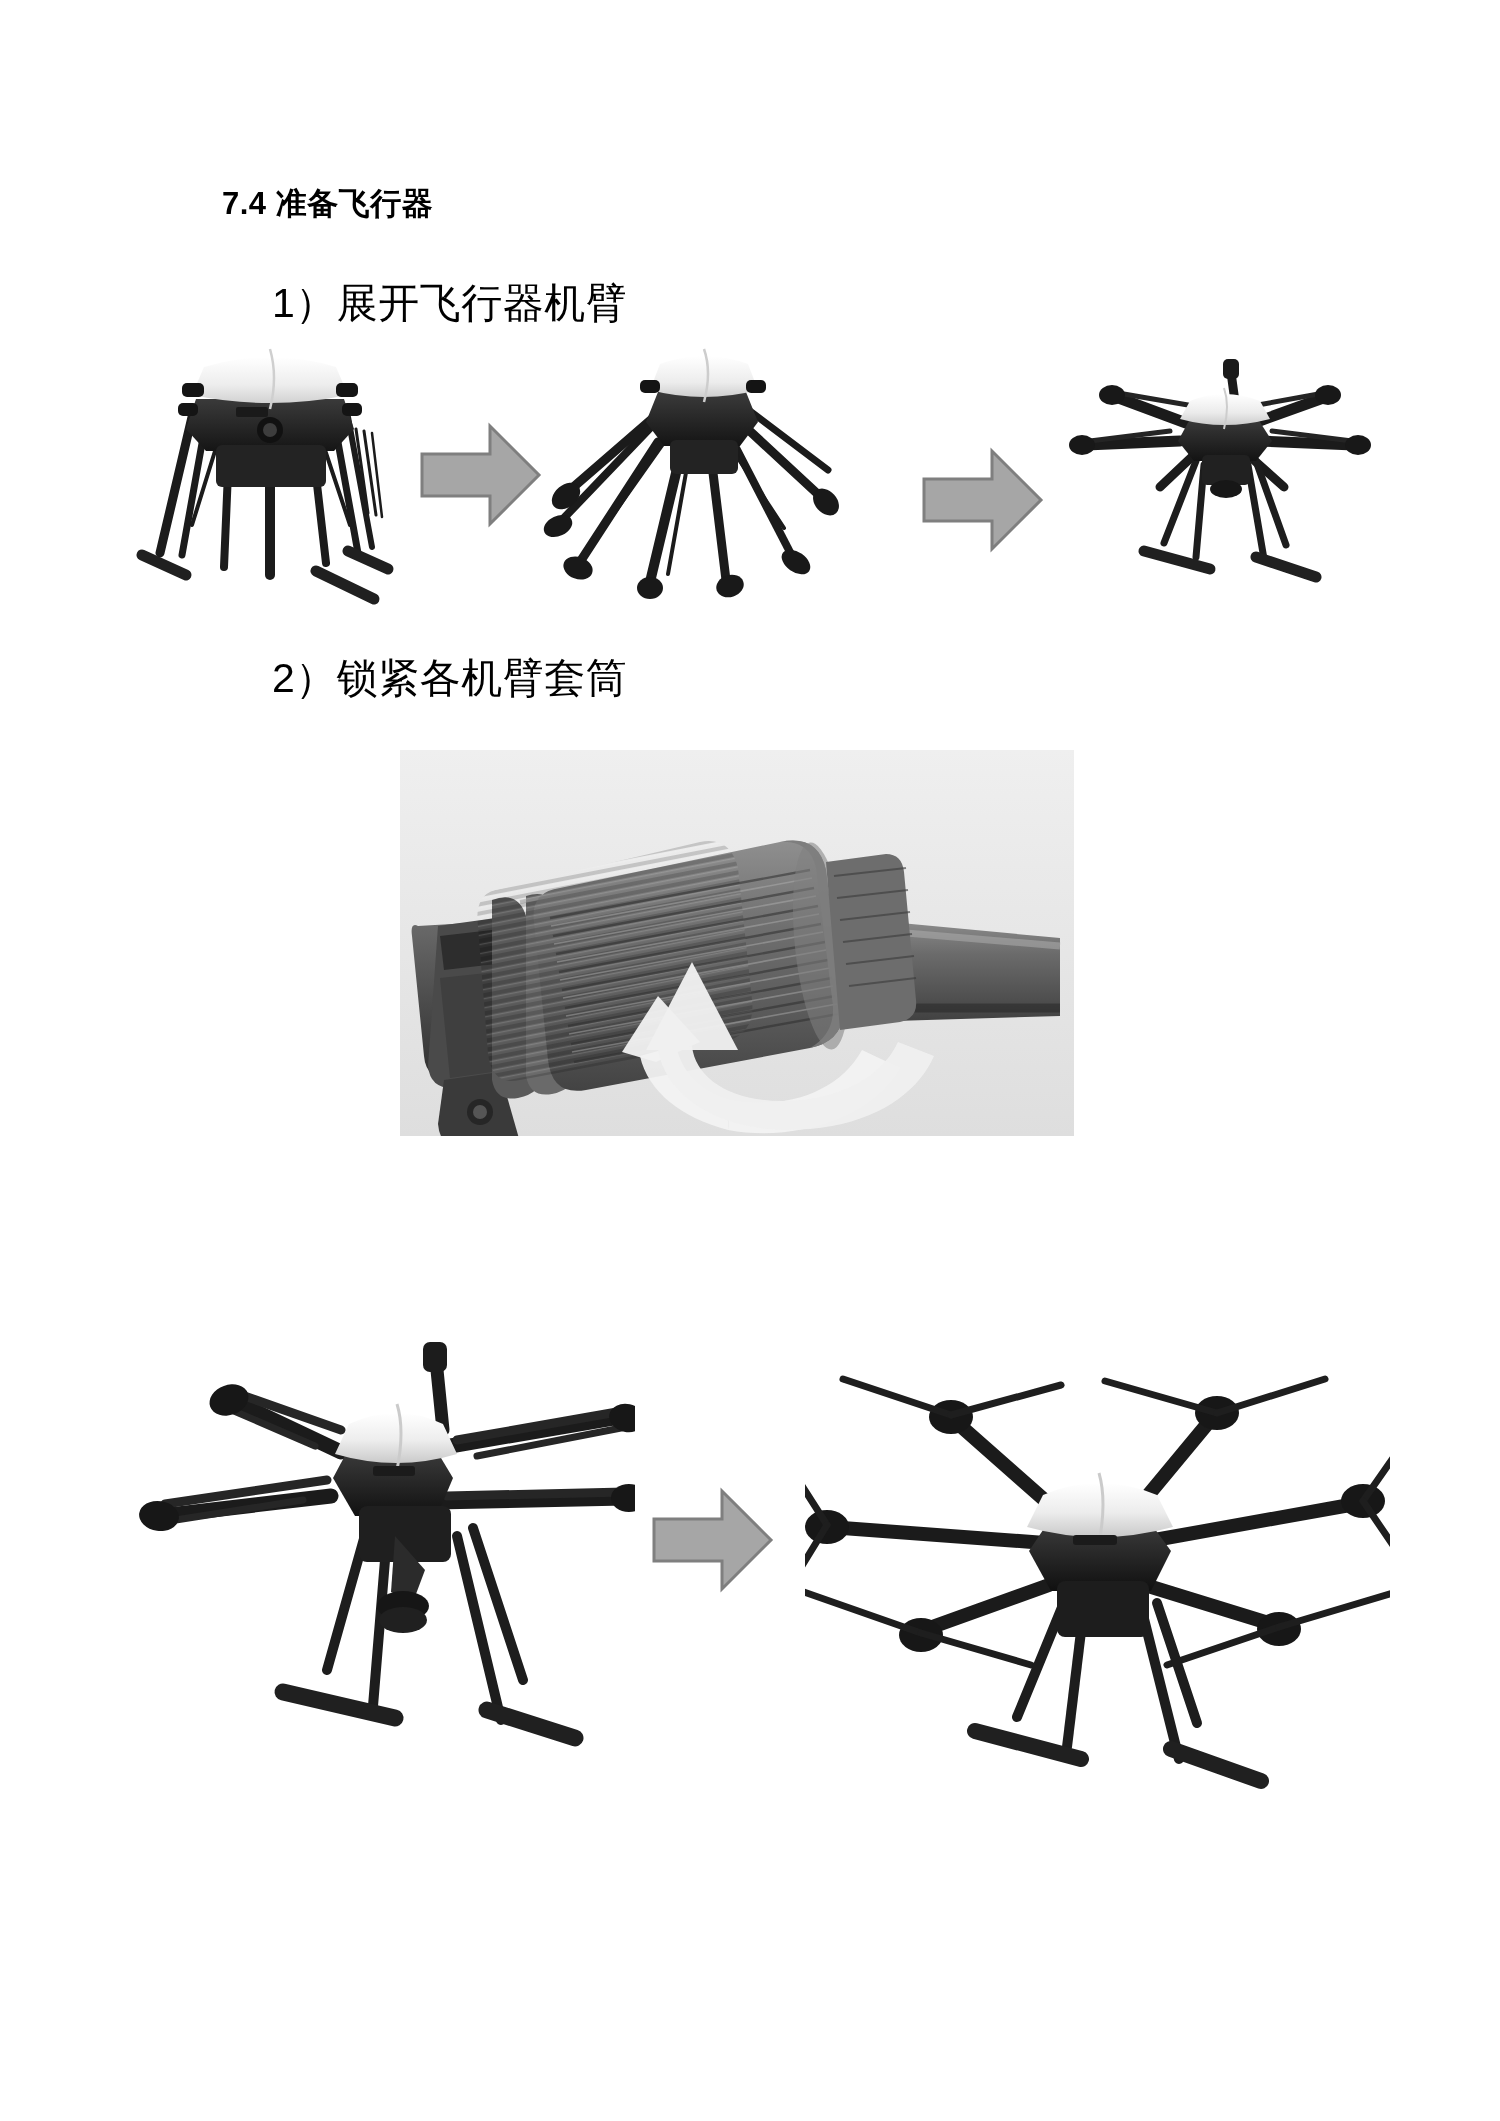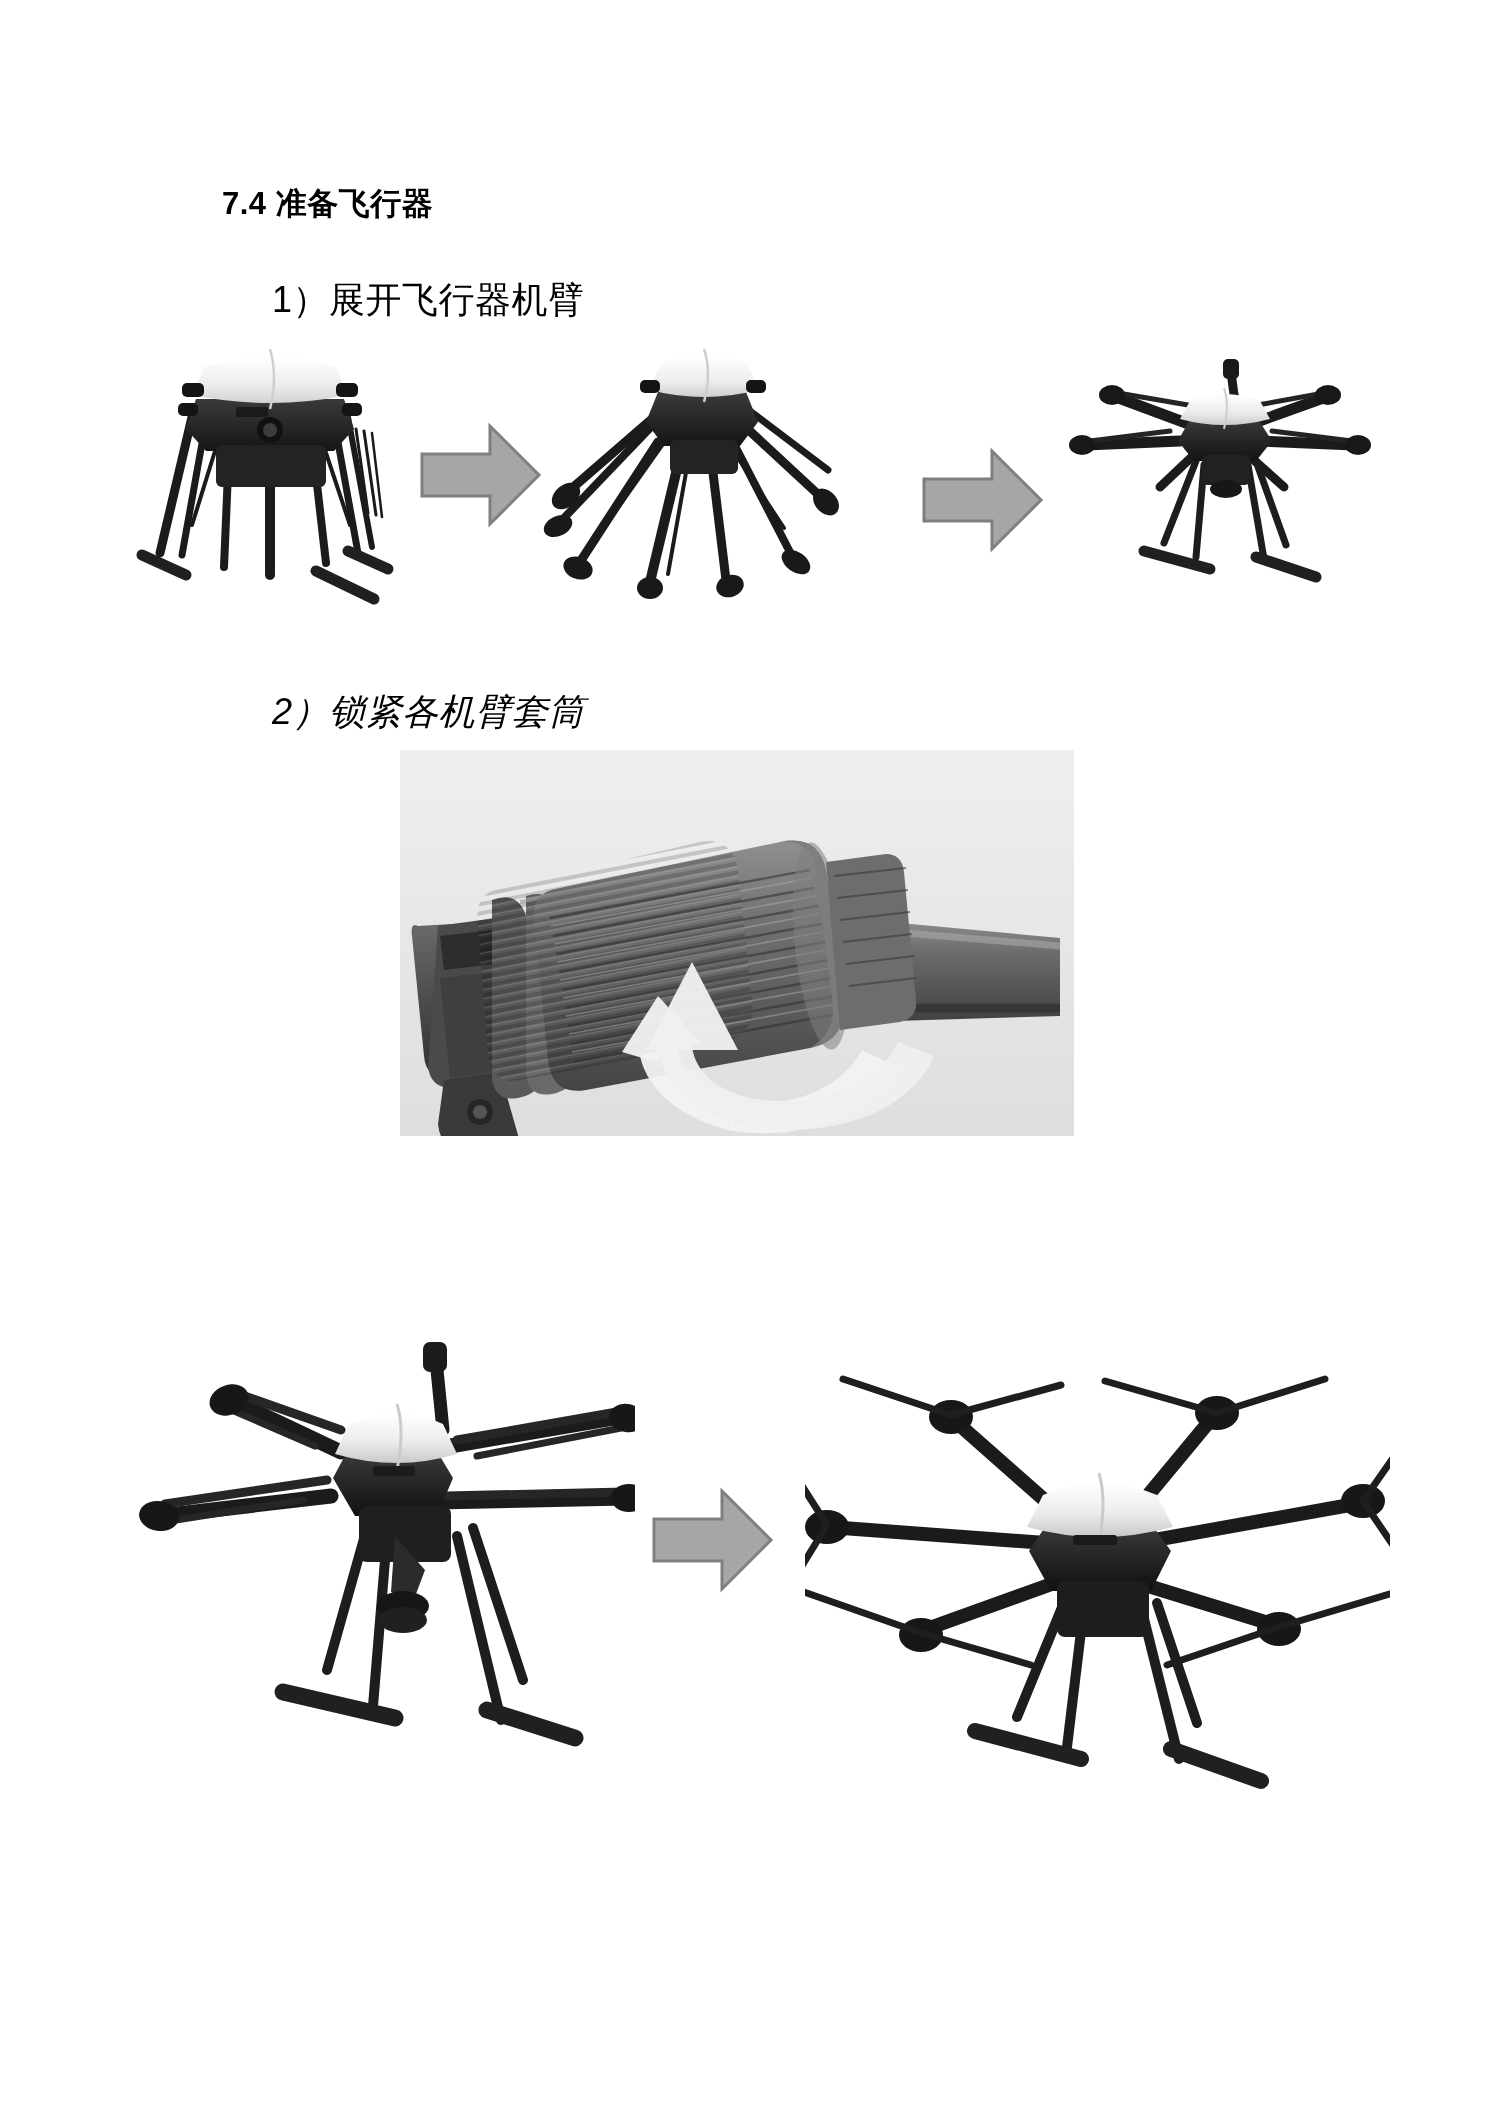--- a/index.html
+++ b/index.html
@@ -27,28 +27,28 @@
     left: 222px;
     top: 185px;
     font-size: 31px;
     font-weight: bold;
     letter-spacing: 0.5px;
     white-space: nowrap;
     line-height: 1.2;
   }
   .step-label {
     position: absolute;
-    font-size: 36px;
+    font-size: 41px;
     font-weight: normal;
     white-space: nowrap;
     letter-spacing: 0.5px;
     line-height: 1.3;
   }
   #step1-label { left: 272px; top: 277px; }
-  #step2-label { left: 272px; top: 689px; font-style: italic; }
+  #step2-label { left: 272px; top: 652px; }
   #step3-label { left: 272px; top: 1192px; }
 
   
   .figure-row {
     position: absolute;
   }
   #row-unfold-arms { left: 120px; top: 325px; width: 1260px; height: 290px; }
   #row-sleeve      { left: 400px; top: 750px;  width: 674px;  height: 386px; }
   #row-props       { left: 105px; top: 1320px; width: 1285px; height: 500px; }
 

